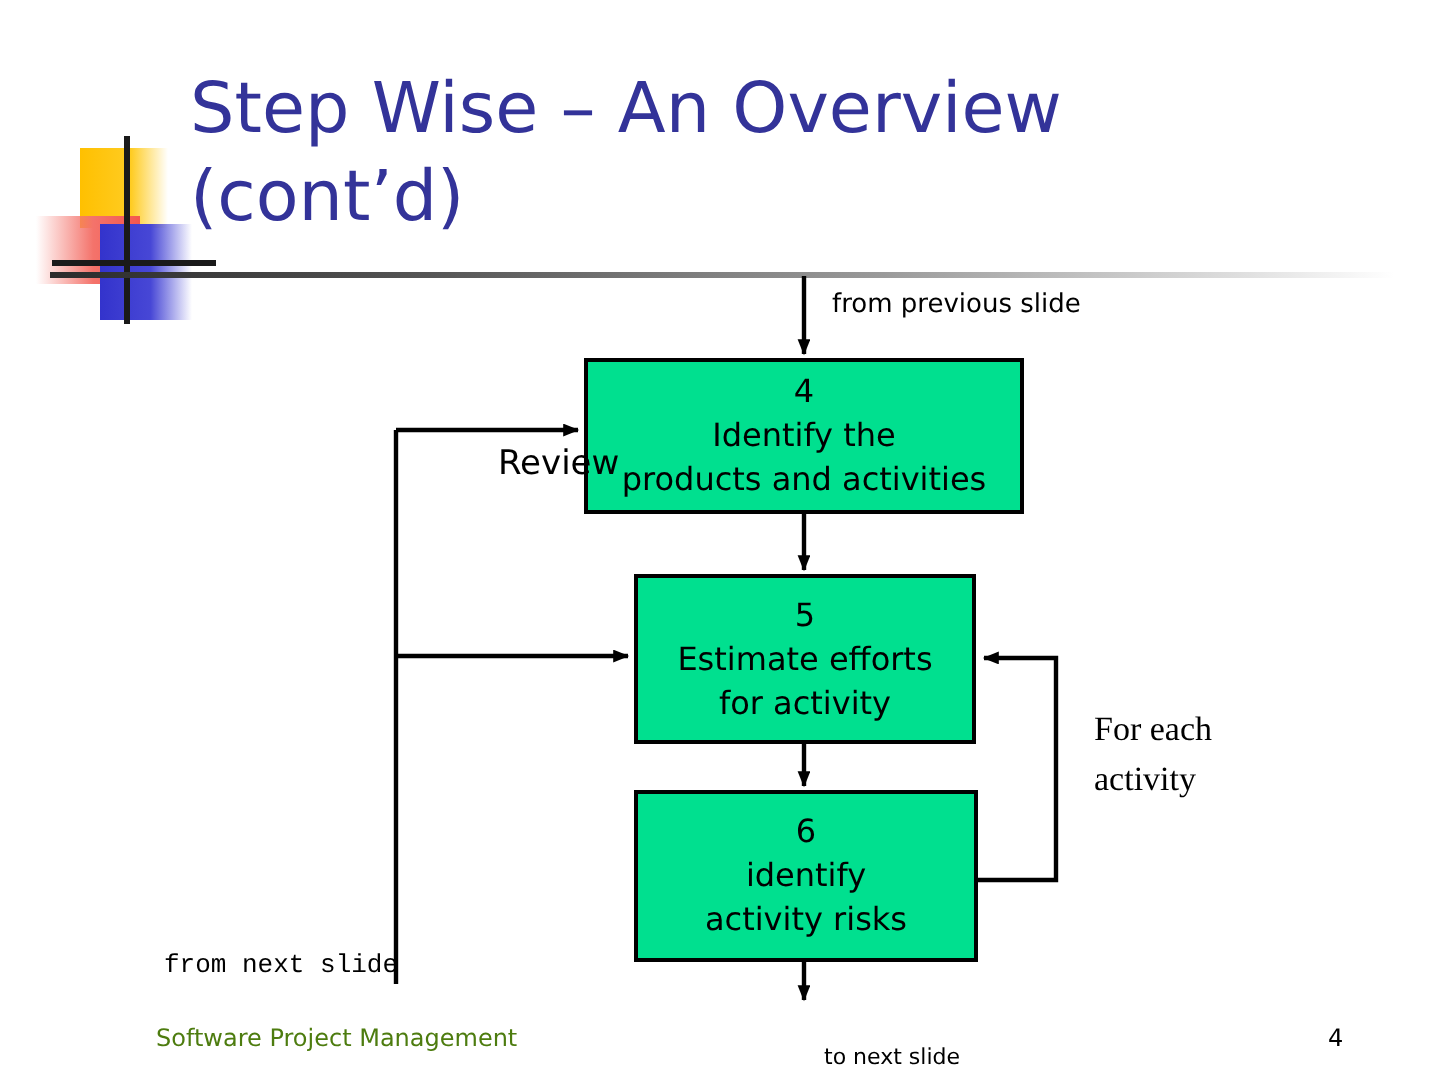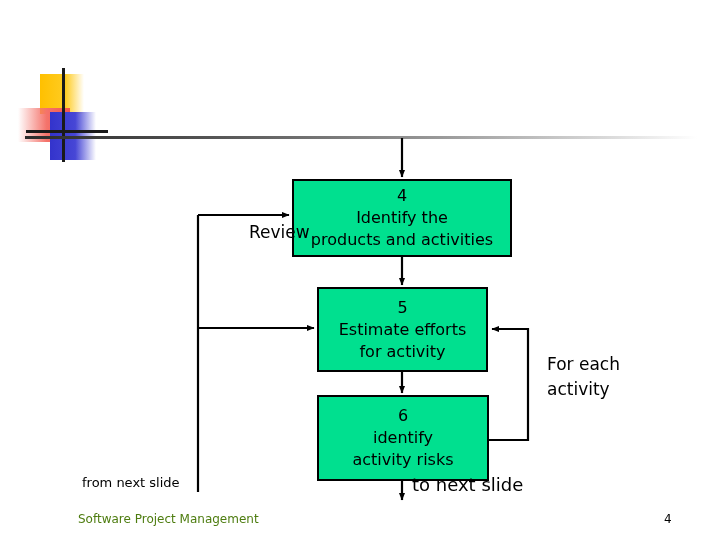--- a/index.html
+++ b/index.html
@@ -71,24 +71,24 @@
     white-space: pre-line;
   }
   #box4 { left: 292px; top: 179px; width: 220px; height: 78px; }
   #box5 { left: 317px; top: 287px; width: 171px; height: 85px; }
   #box6 { left: 317px; top: 395px; width: 172px; height: 86px; }
 
   
   .label { position: absolute; color: #000000; white-space: pre-line; }
   #lbl-review     { left: 202px; top: 221px; font-size: 17px; line-height: 23px; margin-left: 47px; }
   #lbl-lower      { left: 202px; top: 335px; font-size: 17px; line-height: 25px; }
-  #lbl-foreach    { left: 547px; top: 352px; font-size: 17px; line-height: 25px; }
+  #lbl-foreach    { left: 547px; top: 352px; font-size: 17px; line-height: 25px; font-family: Liberation Serif, serif; }
   #lbl-prev       { left: 416px; top: 144px; font-size: 13px; line-height: 17px; }
-  #lbl-tonext     { left: 412px; top: 476px; font-size: 18px; line-height: 17px; }
-  #lbl-fromnext   { left: 82px; top: 474px; font-size: 13px; line-height: 17px; }
+  #lbl-tonext     { left: 412px; top: 520px; font-size: 11px; line-height: 17px; }
+  #lbl-fromnext   { left: 82px; top: 474px; font-size: 13px; line-height: 17px; font-family: Liberation Mono, monospace; }
 
   
   #footer-text { position: absolute; left: 78px; top: 512px; font-size: 12px; color: #4d7c0f; }
   #page-num    { position: absolute; left: 664px; top: 512px; font-size: 12px; color: #000000; }
 
   
   #wires { position: absolute; left: 0; top: 0; width: 720px; height: 540px; }
 </style>
 </head>
 <body>
@@ -96,20 +96,22 @@
 <div id="slide">
 
   <div class="logo">
     <div class="sq-yellow"></div>
     <div class="sq-red"></div>
     <div class="sq-blue"></div>
     <div class="cross-v"></div>
     <div class="cross-h"></div>
   </div>
 
+  <div class="title">Step Wise – An Overview
+(cont’d)</div>
 
   <div class="rule"></div>
 
   <svg id="wires" viewBox="0 0 720 540" xmlns="http://www.w3.org/2000/svg">
     <defs>
       <marker id="ah" markerWidth="9" markerHeight="9" refX="7.4" refY="3.2" orient="auto" markerUnits="userSpaceOnUse">
         <path d="M0,0 L8,3.2 L0,6.4 z" fill="#000000"></path>
       </marker>
     </defs>
     <g stroke="#000000" stroke-width="2.2" fill="none">
@@ -138,19 +140,20 @@
   <div class="box" id="box5">5
 Estimate efforts
 for activity</div>
   <div class="box" id="box6">6
 identify
 activity risks</div>
 
   <div class="label" id="lbl-review">Review</div>
   <div class="label" id="lbl-foreach">For each
 activity</div>
+  <div class="label" id="lbl-prev">from previous slide</div>
   <div class="label" id="lbl-tonext">to next slide</div>
   <div class="label" id="lbl-fromnext">from next slide</div>
 
   <div id="footer-text">Software Project Management</div>
   <div id="page-num">4</div>
 
 </div>
 
 </body></html>

